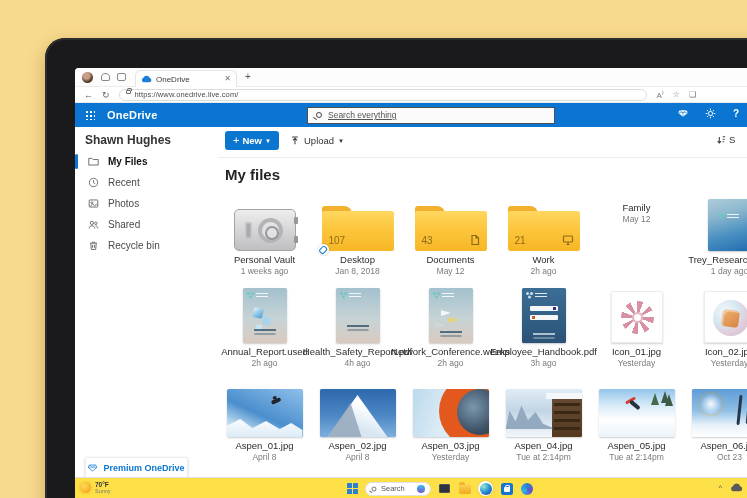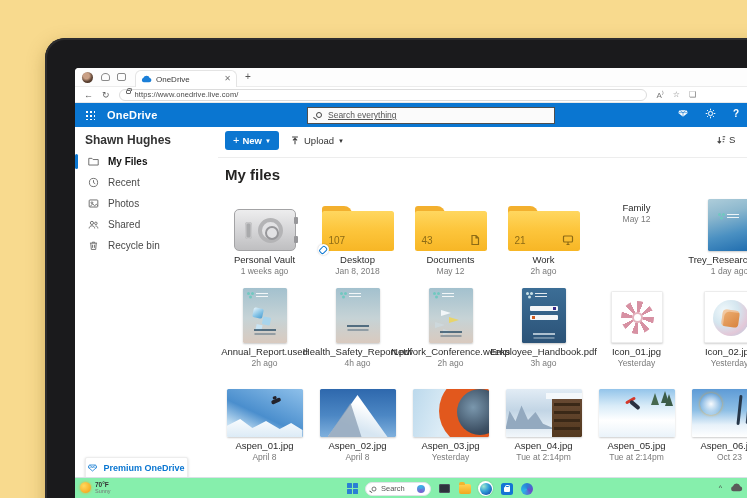--- a/index.html
+++ b/index.html
@@ -178,21 +178,21 @@
                 filter:drop-shadow(-10px 2px 0 #46684f) drop-shadow(14px 1px 0 #3c5c48); }
   .t-a5 .rider { left:30px; top:14px; width:12px; height:3.5px; background:#2a3040; border-radius:2px; transform:rotate(40deg); }
   .t-a5 .board { left:26px; top:10px; width:11px; height:3px; background:#d4392b; border-radius:2px; transform:rotate(-30deg); }
   .t-a6 { background:linear-gradient(180deg,#5e9bd6 0%,#8fc0e6 45%,#e8f2fa 75%,#ffffff 100%); }
   .t-a6 .sun { left:8px; top:4px; width:22px; height:22px; border-radius:50%;
                background:radial-gradient(circle, rgba(255,255,255,.95) 0%, rgba(255,255,255,0) 70%); }
   .t-a6 .ski { left:46px; top:6px; width:3px; height:30px; background:#26374a; border-radius:2px; transform:rotate(6deg);
                box-shadow:9px -2px 0 #31445a; }
 
   
-  .taskbar { position:absolute; left:0; top:409px; width:100%; height:21px; background:#86efac; border-top:1px solid #dbe0e7; }
+  .taskbar { position:absolute; left:0; top:409px; width:100%; height:21px; background:#fde047; border-top:1px solid #dbe0e7; }
   .weather { position:absolute; left:5px; top:3px; display:flex; gap:4px; align-items:center; }
   .sun { width:11px; height:11px; border-radius:50%; background:radial-gradient(circle at 35% 35%, #ffd95e, #f5a81f 80%); box-shadow:0 0 3px rgba(245,168,31,.8); }
   .weather-txt { display:flex; flex-direction:column; line-height:1.1; }
   .weather-temp { font-size:6.5px; color:#333; font-weight:bold; }
   .weather-desc { font-size:5.5px; color:#777; }
   .tb-center { position:absolute; left:272px; top:3px; display:flex; align-items:center; gap:7px; }
   .winlogo { width:11px; height:11px; display:grid; grid-template-columns:5px 5px; grid-template-rows:5px 5px; gap:1px; }
   .winlogo span { background:#2a7fd4; border-radius:0.5px; }
   .tb-search { width:66px; height:14px; background:#fff; border:1px solid #dfe3e8; border-radius:7px; display:flex; align-items:center; gap:4px; padding:0 5px; }
   .tb-search .mag { transform:scale(.8); border-color:#555; }

